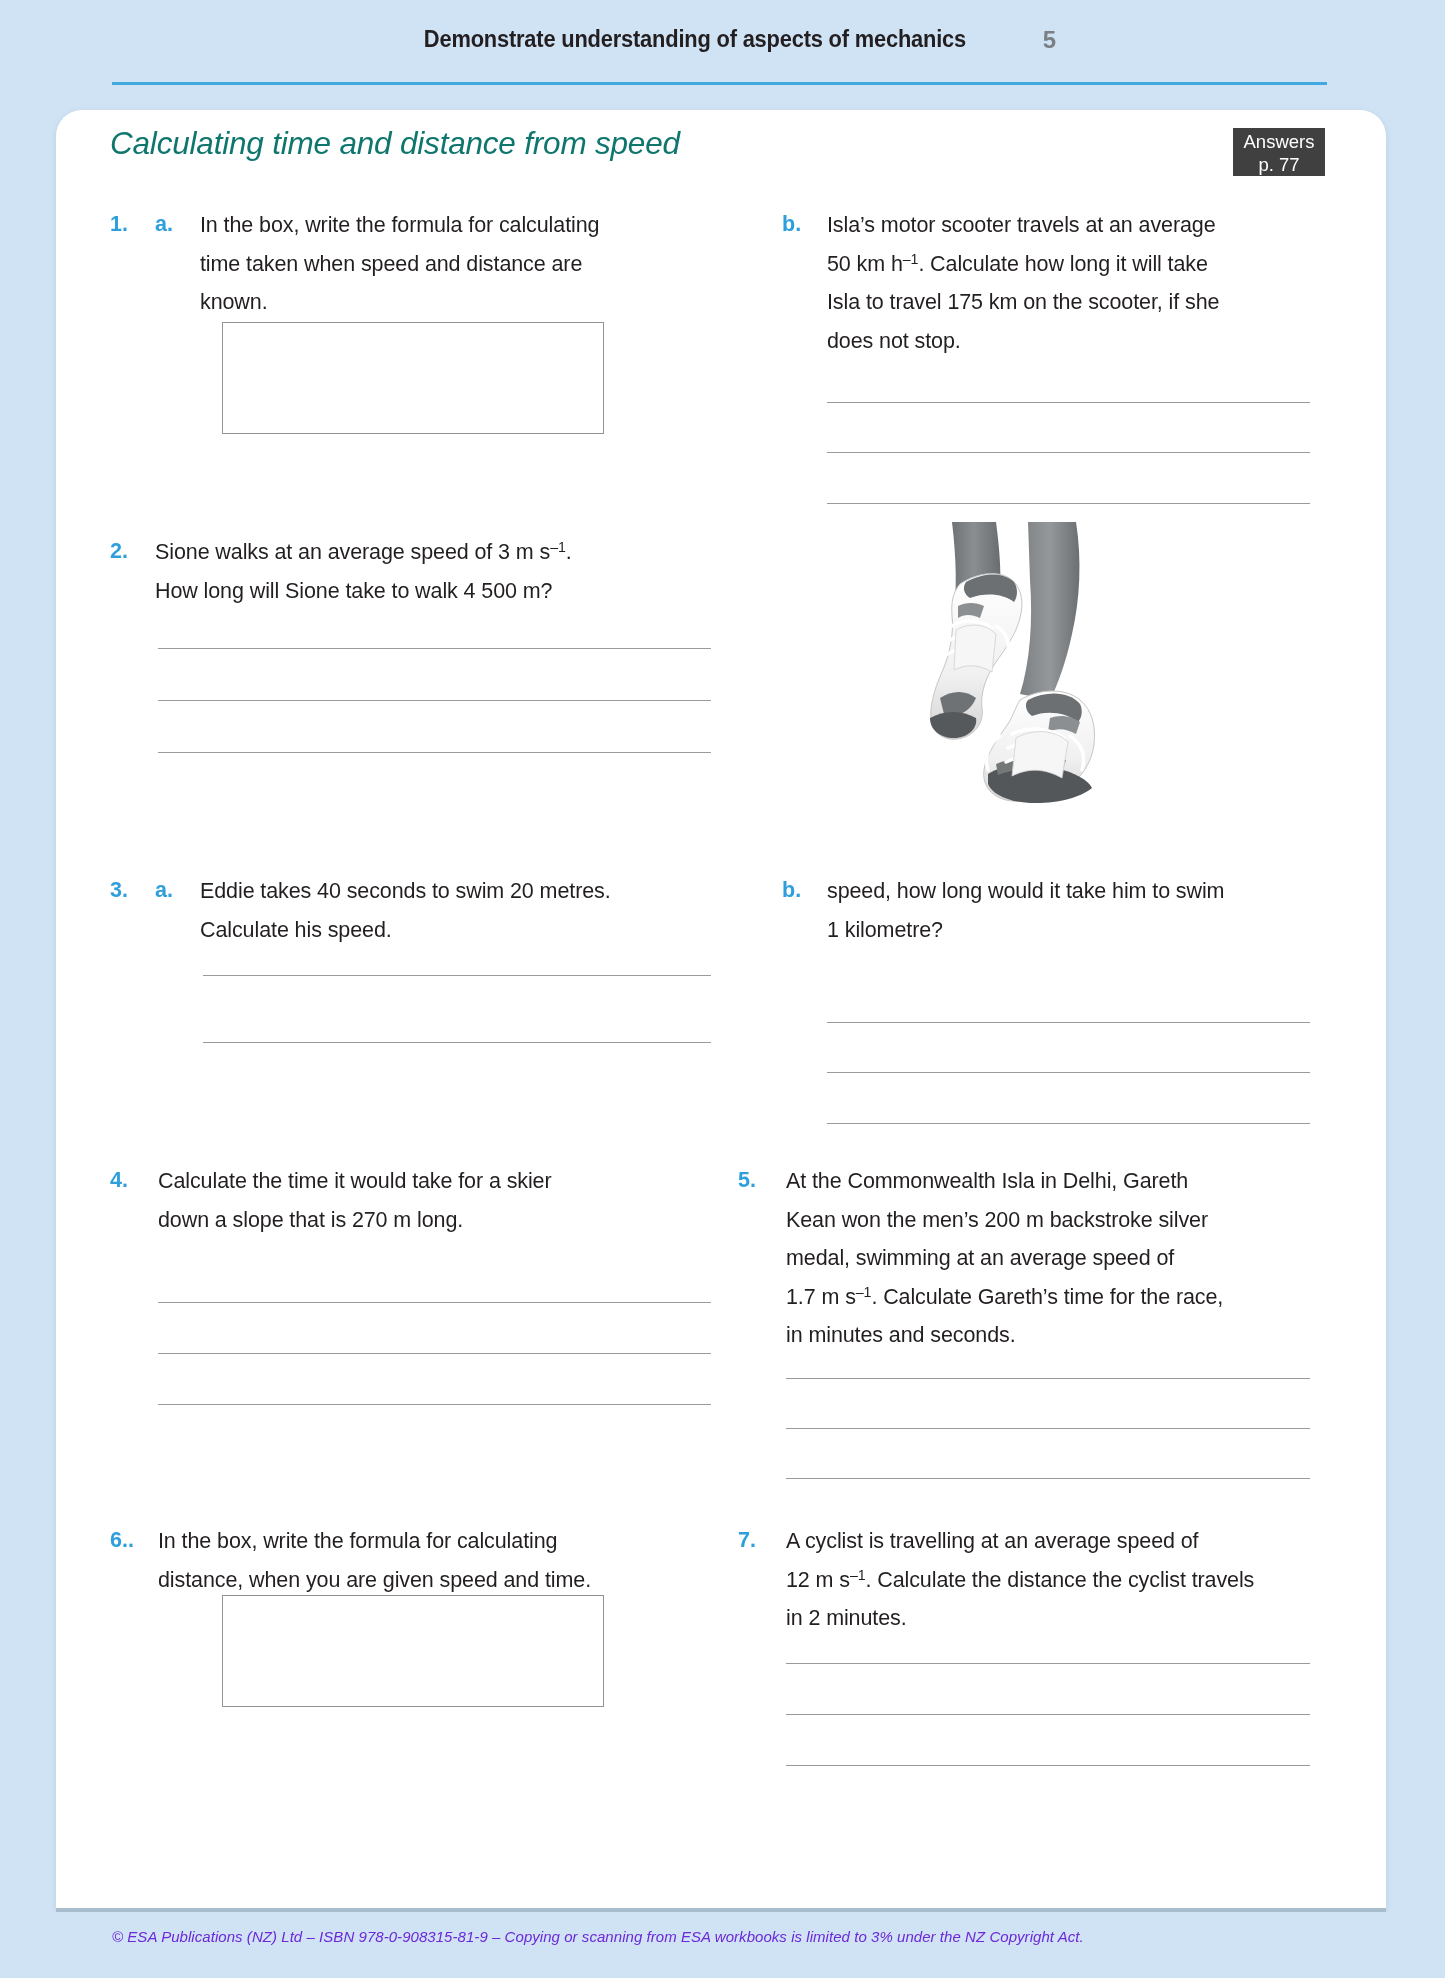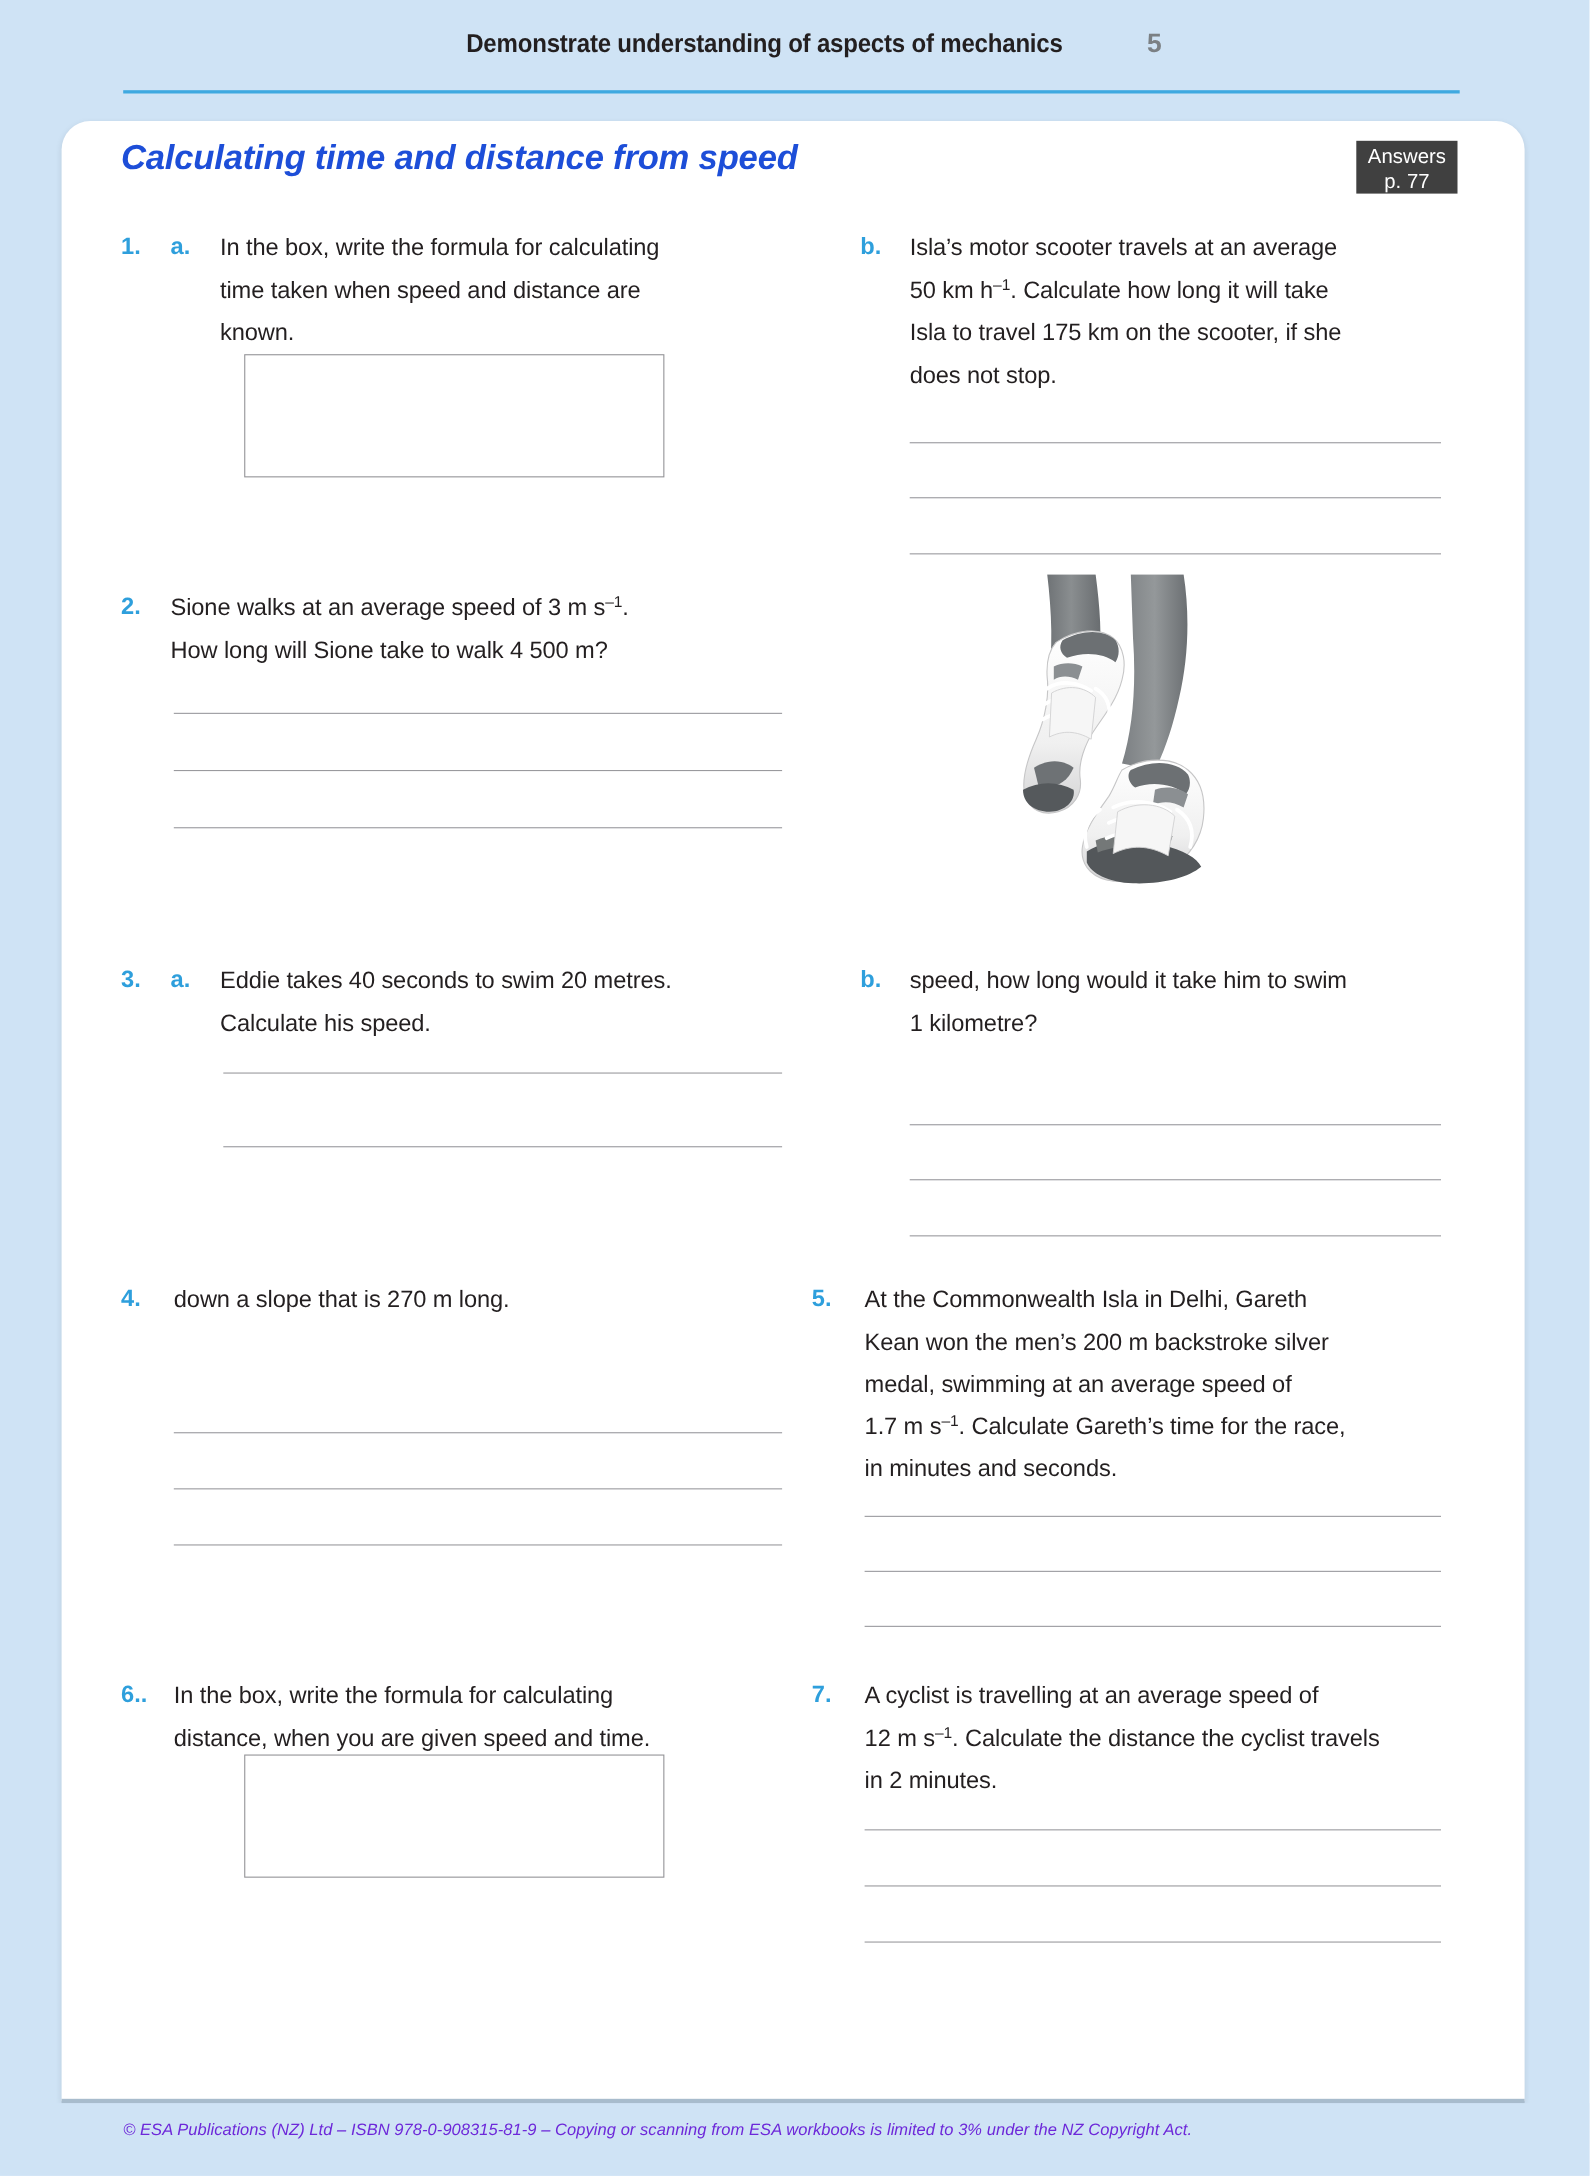--- a/index.html
+++ b/index.html
@@ -63,23 +63,23 @@
     border-radius: 26px 26px 0 0;
     box-shadow: 0 2px 6px rgba(0,0,0,0.09);
   }
 
   
   .sect-title {
     position: absolute;
     left: 110px;
     top: 125px;
     font-size: 31.5px;
-    font-weight: bold;
+    font-weight: normal;
     font-style: italic;
-    color: #1d4ed8;
+    color: #0f766e;
     letter-spacing: -0.2px;
   }
   .answers-badge {
     position: absolute;
     left: 1233px;
     top: 128px;
     width: 92px;
     height: 48px;
     background: #404040;
     color: #ffffff;
@@ -288,20 +288,21 @@
 <div class="qtext" style="left:827px; top:872px; width:495px;">
   <div>speed, how long would it take him to swim</div>
   <div>1 kilometre?</div>
 </div>
 <div class="aline" style="left:827px; top:1022px; width:483px;"></div>
 <div class="aline" style="left:827px; top:1072px; width:483px;"></div>
 <div class="aline" style="left:827px; top:1123px; width:483px;"></div>
 
 <span class="qnum" style="left:110px; top:1168px;">4.</span>
 <div class="qtext" style="left:158px; top:1162px; width:560px;">
+  <div>Calculate the time it would take for a skier</div>
   <div>down a slope that is 270 m long.</div>
 </div>
 <div class="aline" style="left:158px; top:1302px; width:553px;"></div>
 <div class="aline" style="left:158px; top:1353px; width:553px;"></div>
 <div class="aline" style="left:158px; top:1404px; width:553px;"></div>
 
 <span class="qnum" style="left:738px; top:1168px;">5.</span>
 <div class="qtext" style="left:786px; top:1162px; width:520px;">
   <div>At the Commonwealth Isla in Delhi, Gareth</div>
   <div>Kean won the men’s 200 m backstroke silver</div>

